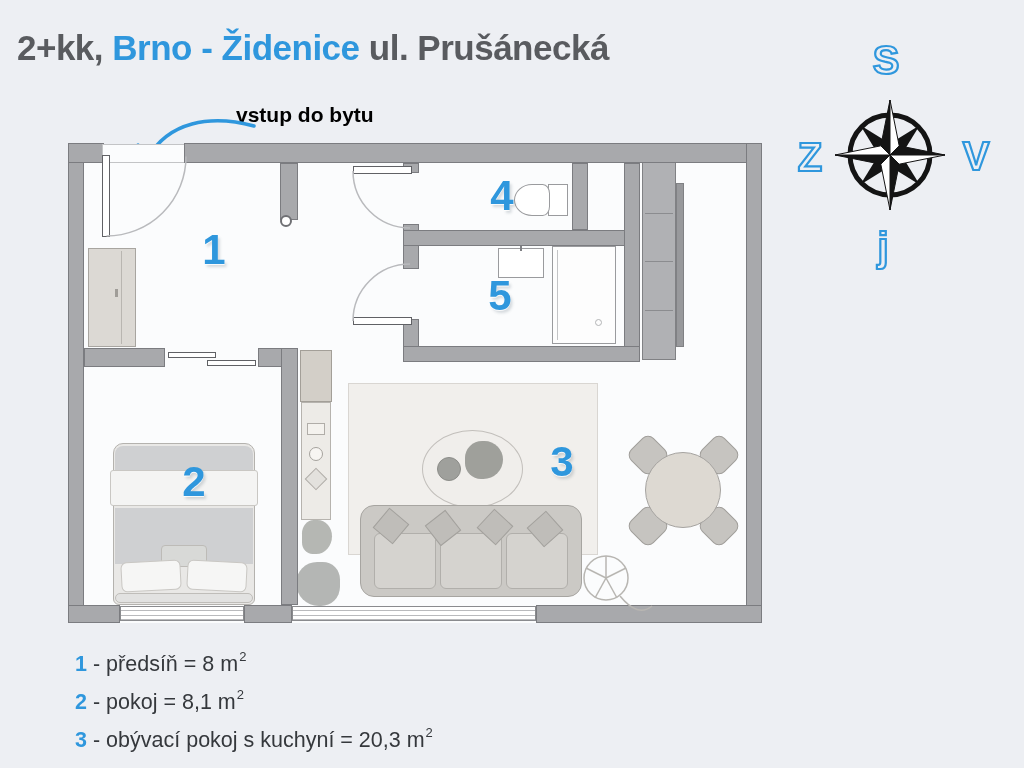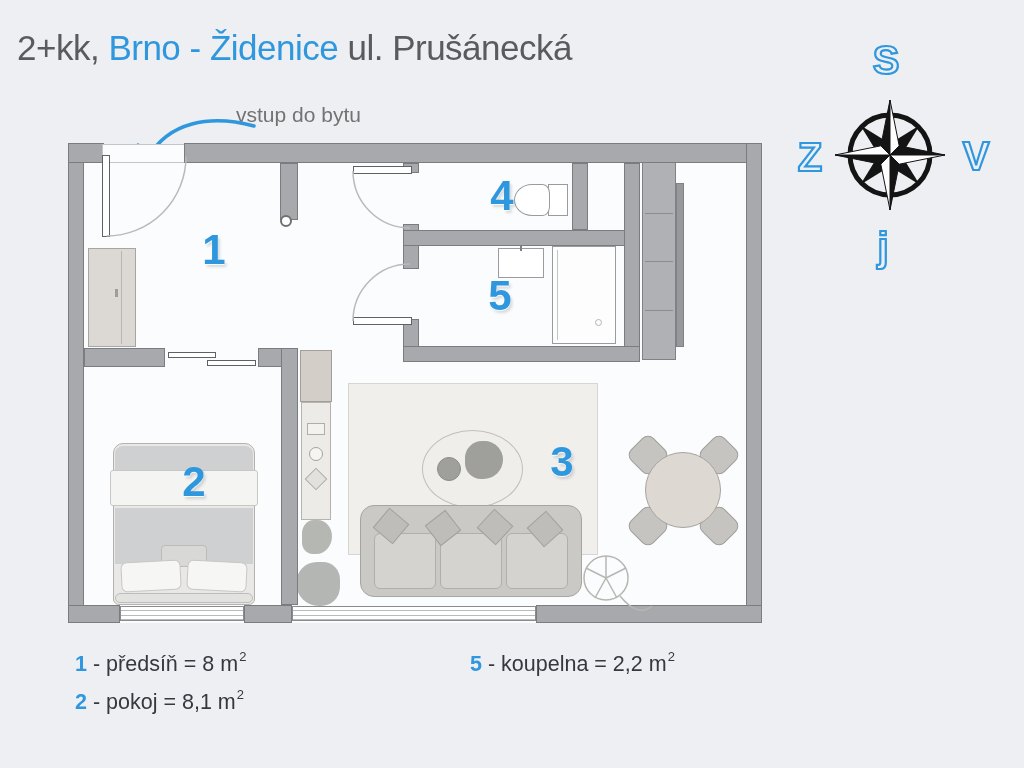--- a/index.html
+++ b/index.html
@@ -15,24 +15,24 @@
   body{font-family:"Liberation Sans", sans-serif;}
   #stage{position:relative;width:1024px;height:768px;background:#edeff3;overflow:hidden;}
   .abs{position:absolute;box-sizing:border-box;}
   .wall{background:var(--wall);border:1px solid var(--wall-edge);}
   .floor{background:var(--floor);}
   .win{background:repeating-linear-gradient(to bottom,#ffffff 0 3.5px,#b9babd 3.5px 4.5px);border:1px solid #8a8b8e;}
   .roomnum{
     color:var(--accent);font-size:42px;font-weight:700;width:44px;text-align:center;
     text-shadow:0 1px 0 rgba(255,255,255,.85), 2px 3px 3px rgba(40,60,80,.18);
   }
-  #title{left:17px;top:28px;font-size:35px;font-weight:400;letter-spacing:-0.5px;white-space:nowrap;}
+  #title{left:17px;top:28px;font-size:35px;font-weight:700;letter-spacing:-0.5px;white-space:nowrap;}
   .t-gray{color:var(--title-gray);}
   .t-blue{color:var(--accent);}
-  #entrance-label{left:236px;top:103px;font-size:21px;font-weight:400;color:#737373;}
+  #entrance-label{left:236px;top:103px;font-size:21px;font-weight:700;color:#000000;}
   .legend{font-size:21.5px;color:var(--text-dark);font-weight:500;white-space:nowrap;}
   .legend .row{height:38px;line-height:26px;}
   .lnum{color:var(--accent);font-weight:700;margin-right:6px;}
   .sq{font-size:13px;position:relative;top:-2px;margin-left:1px;}
   #signature{right:22px;top:686px;text-align:right;color:#1e2023;}
   #sig-name{font-size:24px;white-space:nowrap;}
   #sig-name .bold{font-weight:700;}
   #sig-line{height:2px;background:var(--underline);margin-top:5px;}
   #sig-tag{font-size:17.5px;margin-top:4px;white-space:nowrap;}
   #sig-tag .bold{font-weight:700;}
@@ -207,21 +207,21 @@
   <div class="abs roomnum" style="left:480px;top:172px;">4</div>
   <div class="abs roomnum" style="left:478px;top:272px;">5</div>
 
   <div class="abs legend" style="left:75px;top:646px;">
     <div class="row">
       <span class="lnum">1</span><span>- předsíň = 8 m</span><sup class="sq">2</sup>
     </div>
     <div class="row">
       <span class="lnum">2</span><span>- pokoj = 8,1 m</span><sup class="sq">2</sup>
     </div>
+    <div class="row">
+      <span class="lnum">3</span><span>- obývací pokoj s kuchyní = 20,3 m</span><sup class="sq">2</sup>
+    </div>
   </div>
   <div class="abs legend" style="left:470px;top:646px;">
-    <div class="row">
-      <span class="lnum">5</span><span>- koupelna = 2,2 m</span><sup class="sq">2</sup>
-    </div>
   </div>
 
 
 </div>
 
 </body></html>

